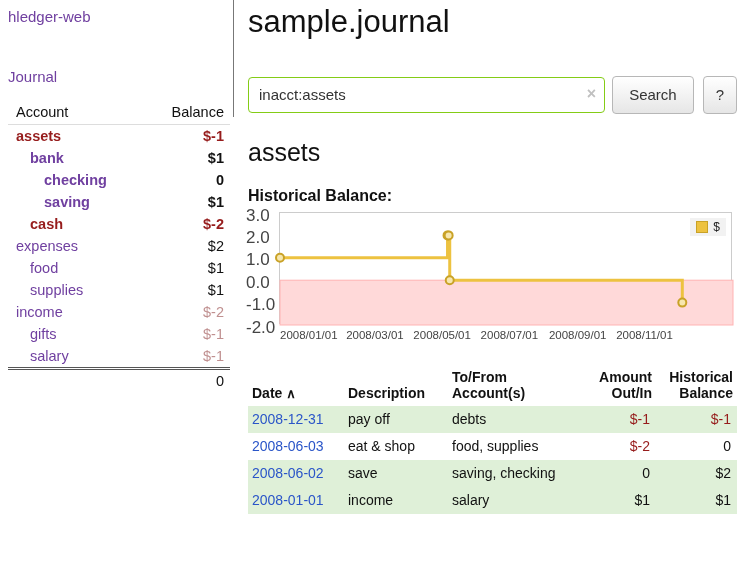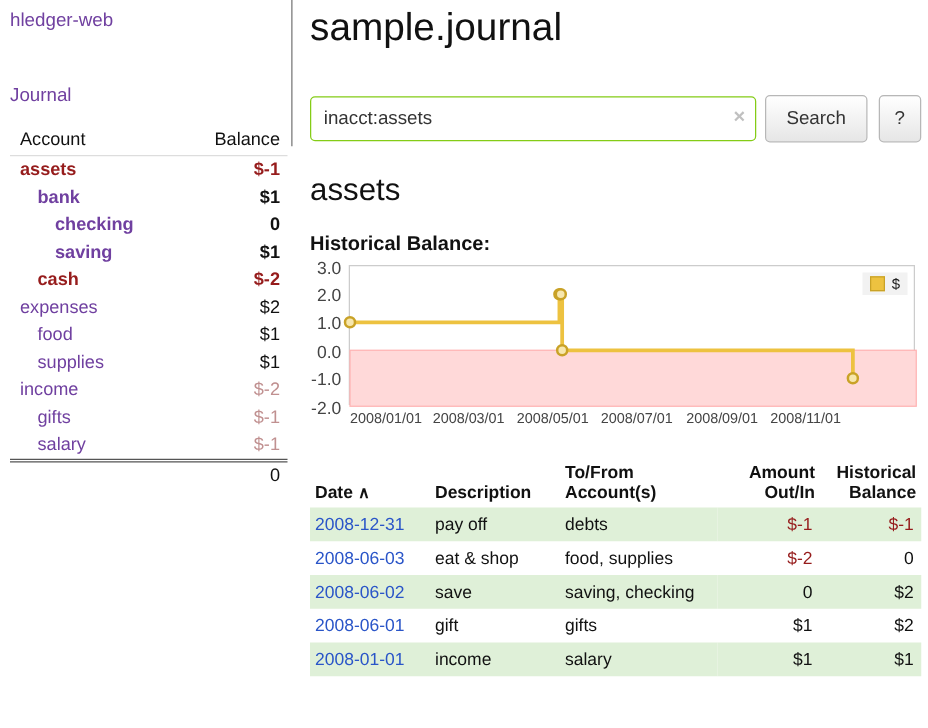--- a/index.html
+++ b/index.html
@@ -51,21 +51,21 @@
   .btn.help { margin-left:9px; padding:0 12px; }
 
   h2.acct-heading { font-size:25px; font-weight:400; margin:24px 0 0 0; }
   .chart-heading { font-size:16px; font-weight:bold; margin:20px 0 6px 0; }
 
   
   .chart { position:relative; height:138px; margin-top:2px; }
   .plot { position:absolute; left:31px; top:1px; width:453px; height:112px; border:1px solid #ccc; }
   .plot svg { overflow:visible; display:block; }
   .ylabels { position:absolute; left:0; top:1px; width:27px; height:112px; }
-  .ytick { position:absolute; right:2px; width:27px; text-align:right; font-size:14px; color:#444; }
+  .ytick { position:absolute; right:2px; width:27px; font-size:17px; color:#444; }
   .xlabels { position:absolute; left:32px; top:118px; width:453px; height:16px; }
   .xtick { position:absolute; top:0; width:66px; overflow:hidden; white-space:nowrap; font-size:11.5px; color:#444; }
   .xtick:last-child { width:82px; }
   .legend { position:absolute; top:5px; right:5px; display:flex; align-items:center; gap:5px;
             background:#f2f2f2; padding:2px 6px; font-size:12px; color:#222; }
   .swatch { width:12px; height:12px; background:var(--chart-line); border:1px solid var(--chart-line-dark); }
 
   
   table.register { border-collapse:collapse; table-layout:fixed; width:489px; margin-top:18px; }
   table.register th { font-size:14px; font-weight:bold; text-align:left; vertical-align:bottom; padding:2px 4px 5px 4px; }
@@ -225,27 +225,20 @@
         <td class="amt neg">$-2</td>
         <td class="amt">0</td>
       </tr>
       <tr class="green">
         <td class="date"><a href="#">2008-06-02</a></td>
         <td>save</td>
         <td>saving, checking</td>
         <td class="amt">0</td>
         <td class="amt">$2</td>
       </tr>
-      <tr>
-        <td class="date"><a href="#">2008-06-01</a></td>
-        <td>gift</td>
-        <td>gifts</td>
-        <td class="amt">$1</td>
-        <td class="amt">$2</td>
-      </tr>
       <tr class="green">
         <td class="date"><a href="#">2008-01-01</a></td>
         <td>income</td>
         <td>salary</td>
         <td class="amt">$1</td>
         <td class="amt">$1</td>
       </tr>
     </tbody>
   </table>
 </div>

